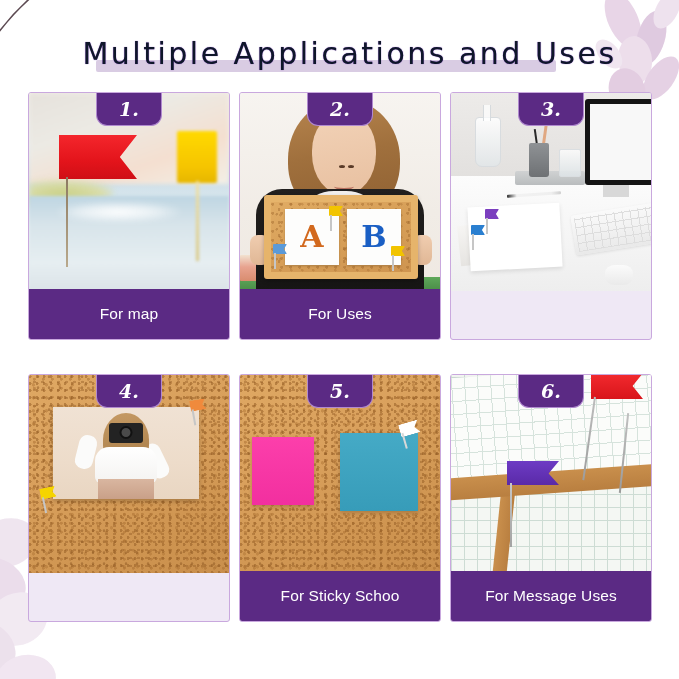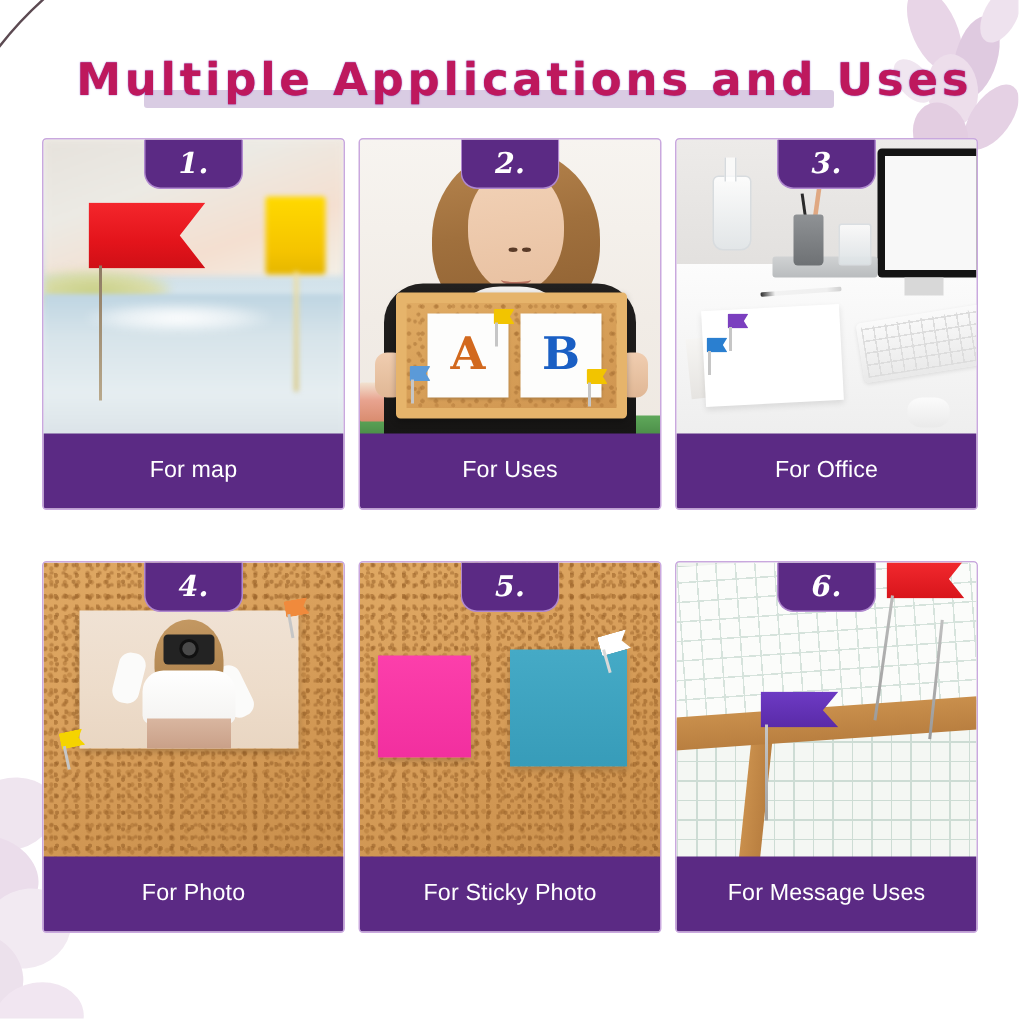--- a/index.html
+++ b/index.html
@@ -23,23 +23,23 @@
     text-align: center;
   }
   .title-hl {
     position: absolute; left: 96px; top: 24px;
     width: 460px; height: 12px;
     background: #cbb8d8; opacity: .72; border-radius: 2px;
   }
   .title {
     position: relative;
     font-family: "DejaVu Sans", sans-serif;
-    font-size: 30px; font-weight: 700;
+    font-size: 30px; font-weight: 400;
     letter-spacing: 2.5px;
-    color: #be185d;
+    color: #0f172a;
     white-space: nowrap;
     text-shadow: 0 0 1px #7b3fbf;
     margin-left: 20px;
   }
 
   
   .grid {
     position: absolute; left: 28px; top: 92px;
     width: 624px;
     display: grid;
@@ -446,23 +446,20 @@
           </div>
           <div class="mini-flag" style="left:20px; top:132px;">
             <div class="mf-cloth" style="background:#2a7fd0;clip-path:polygon(0 0,100% 0,78% 50%,100% 100%,0 100%)"></div>
               <div class="mf-pin"></div>
           </div>
         </div>
       </div>
       <div class="badge">
         <span class="badge-num">3.</span>
       </div>
-      <div class="card-footer">
-        <span class="card-label">For Office</span>
-      </div>
     </div>
 
     <div class="card">
       <div class="card-photo">
         <div class="cork-bg"></div>
         <div class="s4-photo">
           <div class="s4-arm-l"></div>
           <div class="s4-arm-r"></div>
           <div class="s4-person-hair"></div>
           <div class="s4-blouse"></div>
@@ -475,40 +472,37 @@
             <div class="mf-pin"></div>
         </div>
         <div class="mini-flag" style="left:10px; top:114px; transform:rotate(-12deg);">
           <div class="mf-cloth" style="width:16px;height:11px;background:#f5d400;clip-path:polygon(0 0,100% 0,78% 50%,100% 100%,0 100%)"></div>
             <div class="mf-pin"></div>
         </div>
       </div>
       <div class="badge">
         <span class="badge-num">4.</span>
       </div>
-      <div class="card-footer">
-        <span class="card-label">For Photo</span>
-      </div>
     </div>
 
     <div class="card">
       <div class="card-photo">
         <div class="cork-bg"></div>
         <div class="s5-pink"></div>
         <div class="s5-teal"></div>
         <div class="mini-flag" style="left:158px; top:50px; transform:rotate(-16deg);">
           <div class="mf-cloth" style="width:20px;height:13px;background:#ffffff;clip-path:polygon(0 0,100% 0,76% 50%,100% 100%,0 100%);box-shadow:0 1px 2px rgba(0,0,0,.25)"></div>
           <div class="mf-pin" style="background:#d8d8d8"></div>
         </div>
       </div>
       <div class="badge">
         <span class="badge-num">5.</span>
       </div>
       <div class="card-footer">
-        <span class="card-label">For Sticky Photo</span>
+        <span class="card-label">For Sticky Schoo</span>
       </div>
     </div>
 
     <div class="card">
       <div class="card-photo">
         <div class="s6">
           <div class="grid-paper"></div>
           <div class="s6-corkvert"></div>
           <div class="s6-sheet"></div>
           <div class="s6-corkstrip"></div>

